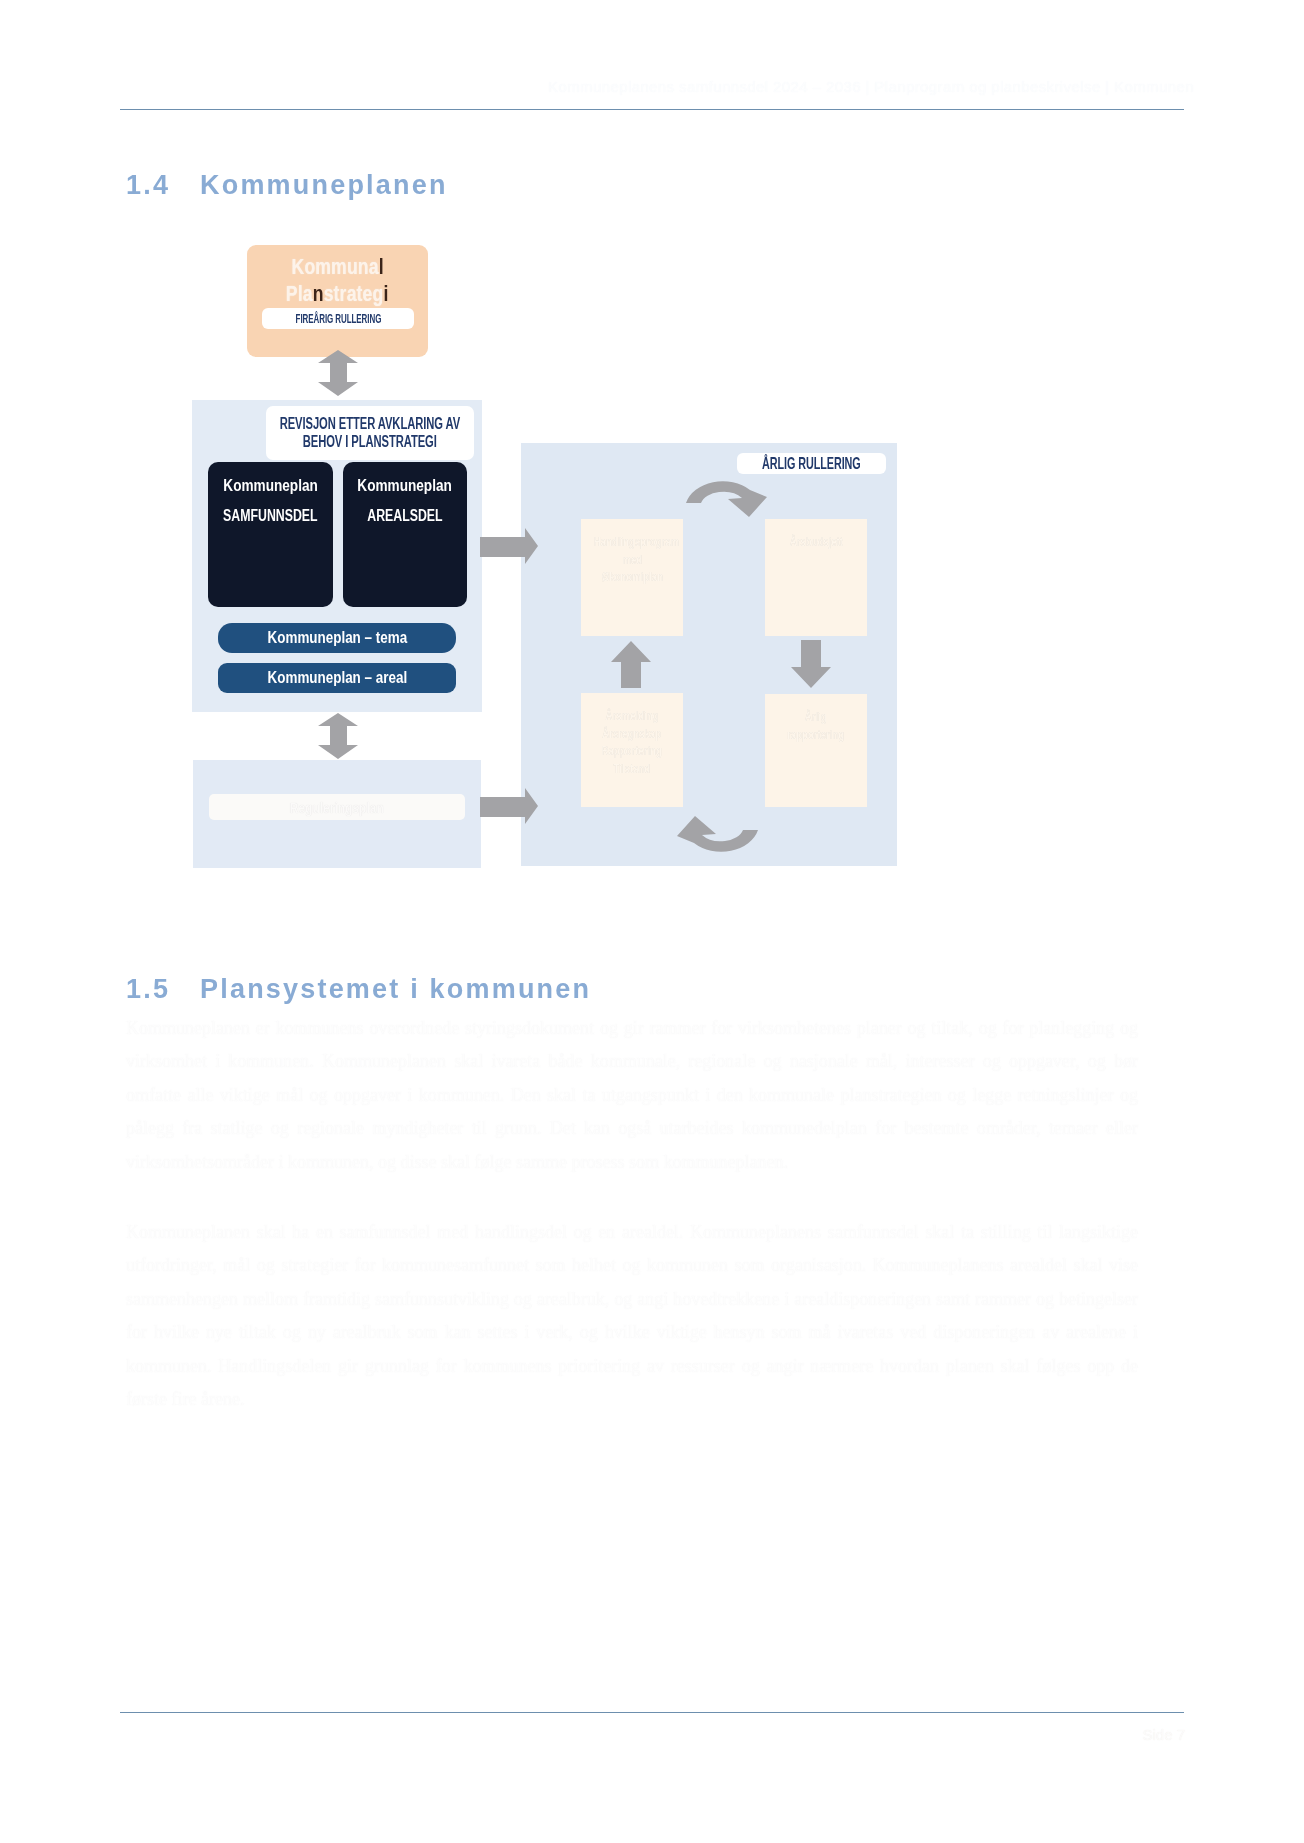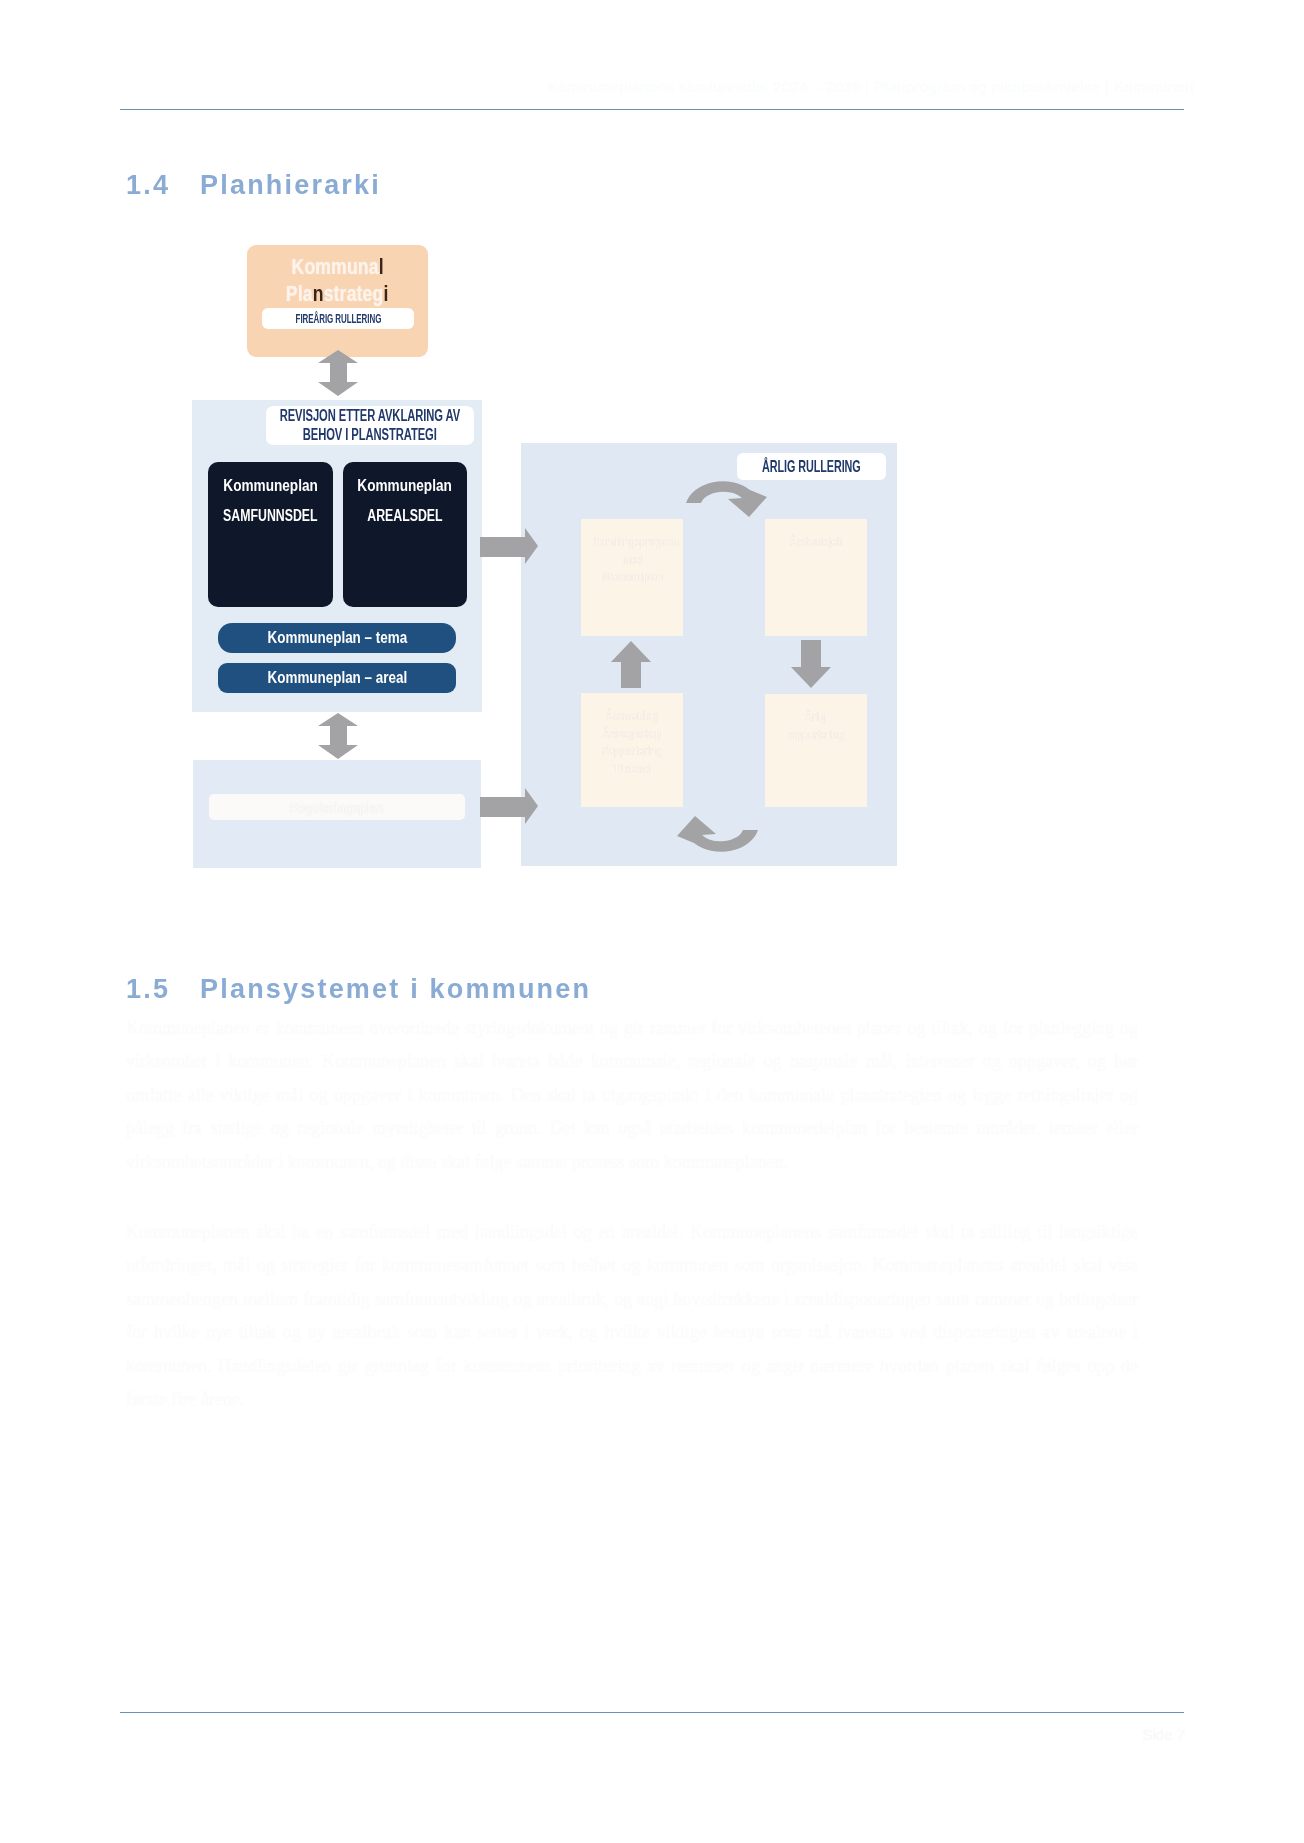--- a/index.html
+++ b/index.html
@@ -43,39 +43,39 @@
      background:#f9d4b3;border-radius:9px;}
   .inkdark{color:#3b2419;text-shadow:none;}
   .orange-title{position:absolute;left:0;right:0;top:8px;text-align:center;
      font-weight:bold;font-size:22px;line-height:27px;color:#fdf3ea;letter-spacing:.2px;
      text-shadow:0 0 1.4px rgba(252,245,238,.95),0 0 .9px rgba(180,172,170,.16);}
   .orange-badge{position:absolute;left:15px;top:63px;width:152px;height:21px;
      background:#ffffff;border-radius:6px;display:flex;align-items:center;justify-content:center;
      font-weight:bold;font-size:12px;color:#21396a;letter-spacing:-.1px;}
 
   .panel-plan{position:absolute;left:192px;top:400px;width:290px;height:312px;background:#e3ebf5;}
-  .panel-plan-badge{position:absolute;left:74px;top:6px;width:208px;height:39px;background:#ffffff;
+  .panel-plan-badge{position:absolute;left:74px;top:6px;width:208px;height:54px;background:#ffffff;
      border-radius:7px;display:flex;flex-direction:column;align-items:center;justify-content:center;
      font-weight:bold;font-size:16px;line-height:18.5px;color:#21396a;text-align:center;letter-spacing:-.1px;}
   .nb{position:absolute;background:#0f172a;border-radius:10px;color:#ffffff;text-align:center;}
   .nb1{left:16px;top:62px;width:125px;height:145px;}
   .nb2{left:151px;top:62px;width:124px;height:145px;}
   .nb .l1{position:absolute;left:0;right:0;top:15px;font-weight:bold;font-size:16px;}
   .nb .l2{position:absolute;left:0;right:0;top:45px;font-weight:bold;font-size:16px;}
   .bar{position:absolute;left:26px;width:238px;height:30px;background:#20507f;border-radius:9px;
      display:flex;align-items:center;justify-content:center;color:#fff;font-weight:bold;font-size:17px;}
   .bar1{top:223px;border-radius:14px;} .bar2{top:263px;}
 
   .panel-low{position:absolute;left:193px;top:760px;width:288px;height:108px;background:#e2eaf5;}
   .low-badge{position:absolute;left:16px;top:34px;width:256px;height:26px;background:#fbfaf8;
      border-radius:5px;display:flex;align-items:center;justify-content:center;
      font-weight:bold;font-size:15px;color:#fbfaf9;text-shadow:0 0 .8px rgba(130,128,130,.26);}
 
   .panel-cycle{position:absolute;left:521px;top:443px;width:376px;height:423px;background:#dfe8f3;}
-  .cycle-badge{position:absolute;left:216px;top:10px;width:149px;height:27px;background:#fff;border-radius:6px;
+  .cycle-badge{position:absolute;left:216px;top:10px;width:149px;height:21px;background:#fff;border-radius:6px;
      display:flex;align-items:center;justify-content:center;font-weight:bold;font-size:16.5px;color:#21396a;letter-spacing:-.1px;}
   .cbox{position:absolute;background:#fdf4e8;}
   .cb1{left:60px;top:76px;width:102px;height:117px;}
   .cb2{left:244px;top:76px;width:102px;height:117px;}
   .cb3{left:60px;top:250px;width:102px;height:114px;}
   .cb4{left:244px;top:251px;width:102px;height:113px;}
   .cbox .ct{position:absolute;left:2px;right:2px;top:15px;text-align:center;
      font-size:12px;line-height:17.5px;color:#fdf6ec;font-weight:bold;
      text-shadow:0 0 .7px rgba(120,118,120,.30);}
   .cbox .ct .cw{display:inline-block;transform:scaleX(.8);transform-origin:center;}
@@ -84,21 +84,21 @@
 </style>
 </head>
 <body>
 
 <div class="page">
 
   <div class="rule hdr-rule"></div>
   <div class="hdr-text">Kommuneplanens samfunnsdel 2024 – 2036  |  Planprogram og planbeskrivelse  |  Kommunen</div>
 
   <div class="h2" style="left:126px;top:170px;">
-    <span class="num">1.4</span><span>Planhierarki</span>
+    <span class="num">1.4</span><span>Kommuneplanen</span>
   </div>
 
   <div id="diagram">
 
     <div class="orange-box">
       <div class="orange-title"><span class="cond"><span>Kommuna</span><span class="inkdark">l</span></span><br><span class="cond"><span>Pla</span><span class="inkdark">n</span><span>strateg</span><span class="inkdark">i</span></span></div>
       <div class="orange-badge">
           <span class="cond">FIREÅRIG RULLERING</span>
         </div>
     </div>

